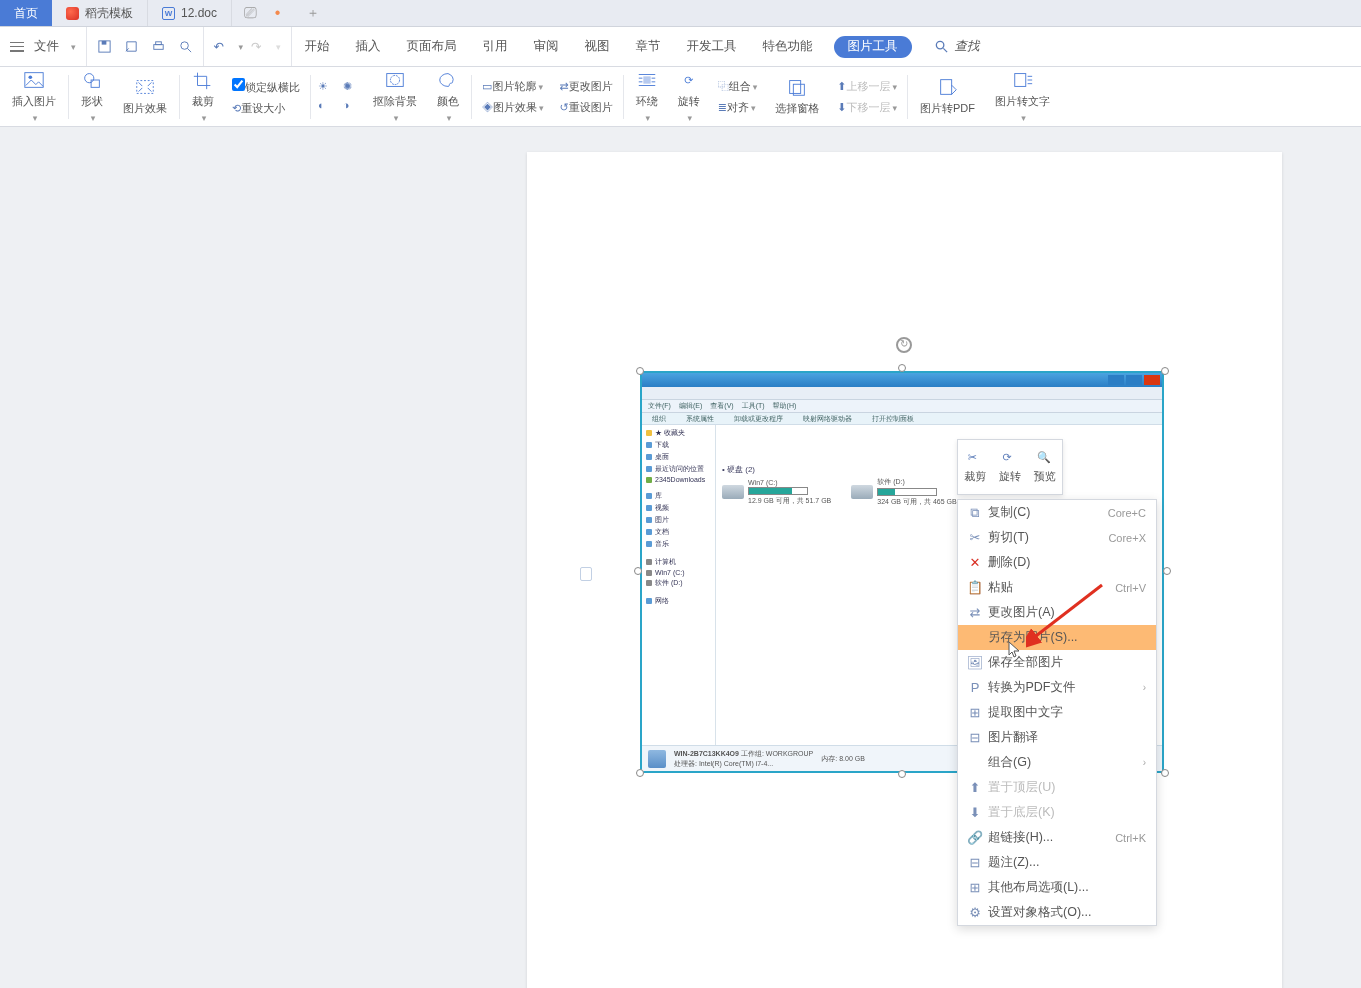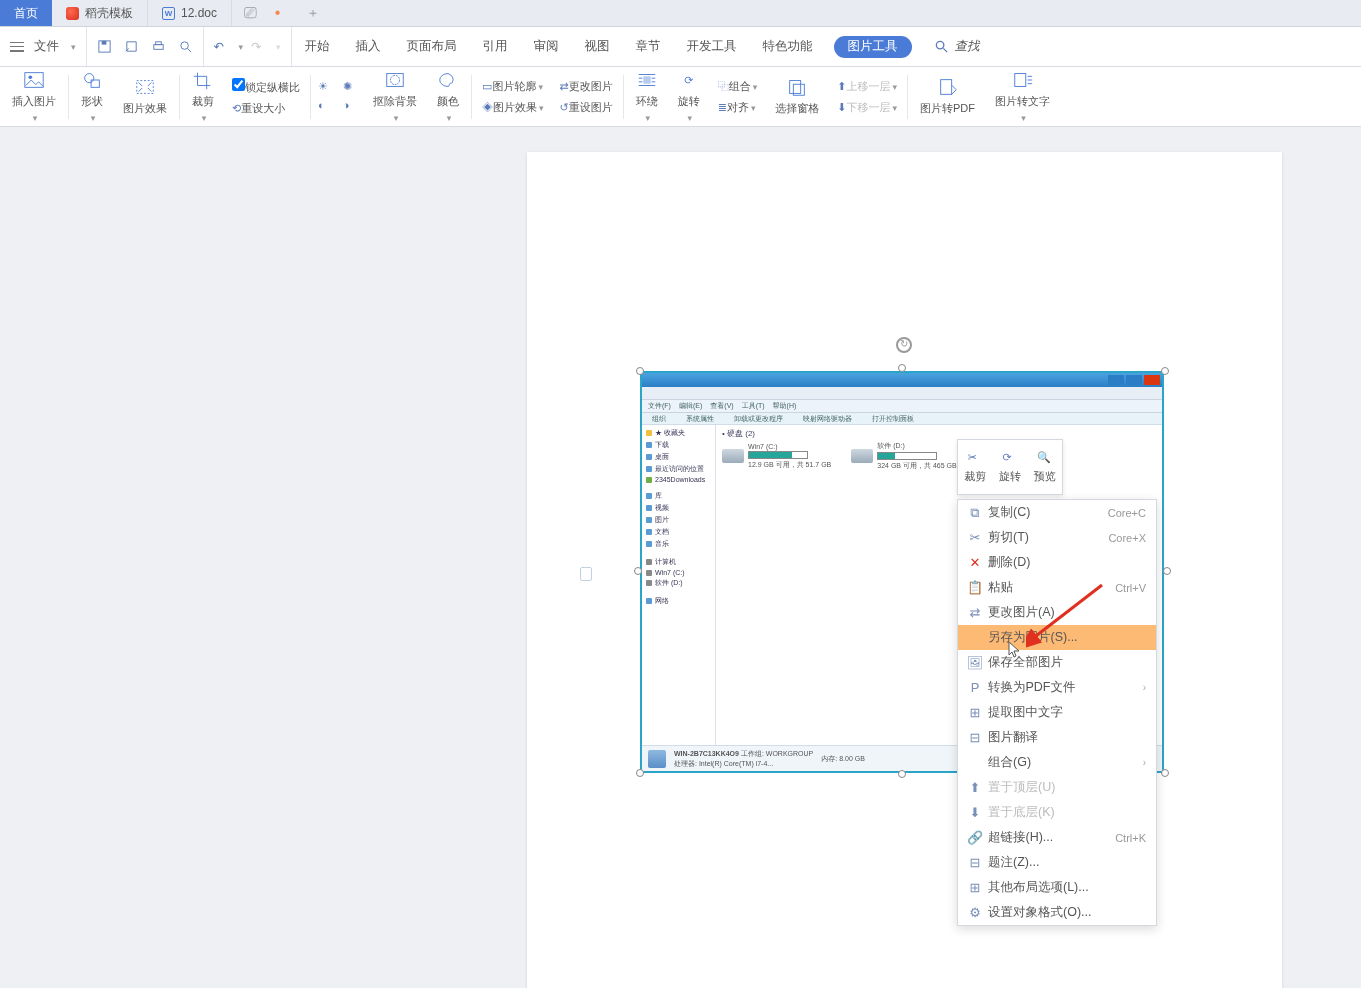--- a/index.html
+++ b/index.html
@@ -55,21 +55,21 @@
 .embed-menu { height: 13px; background: #edf3fa; border-bottom: 1px solid #c9d4e0; font-size: 7px; color: #466; padding-left: 6px; display:flex; align-items:center; gap:8px; }
 .embed-toolbar { height: 12px; background: #e8f3f9; border-bottom: 1px solid #d0dde8; font-size: 7px; color: #466; display: flex; align-items:center; gap: 20px; padding-left: 10px; }
 .embed-body { display: flex; height: calc(100% - 52px - 26px); }
 .embed-side { width: 74px; background: #fff; border-right: 1px solid #d8e2ea; font-size: 7px; color: #335; padding: 2px; }
 .side-group { margin-bottom: 6px; }
 .side-item { padding: 1px 2px; display:flex; align-items:center; gap:3px; }
 .side-item .dot { width:6px; height:6px; background: #f0c040; border-radius:1px; }
 .side-item .dot.b { background: #5a9bd5; }
 .side-item .dot.g { background: #70ad47; }
 .side-item .dot.d { background: #888; }
-.embed-main { flex: 1; padding: 3px 6px; }
+.embed-main { flex: 1; padding: 3px 6px; margin-top: 36px; }
 .lbl-disks { font-size: 8px; color:#446; margin-bottom:2px; }
 .disks { display: flex; gap: 20px; }
 .disk { display:flex; gap:4px; align-items:center; }
 .disk-icon { width: 22px; height: 14px; background: linear-gradient(#cfd8e0,#9aabb9); border-radius: 2px; }
 .disk-info { font-size: 7px; color:#555; }
 .disk-bar { width: 60px; height: 8px; border:1px solid #888; background:#fff; position:relative; margin: 1px 0; }
 .disk-fill { height:100%; background:#26a69a; }
 .embed-status { height: 26px; border-top:1px solid #d0dde8; background:#f0f5fa; font-size:7px; color:#555; display:flex; align-items:center; gap:8px; padding: 0 6px; }
 .status-icon { width:18px; height:18px; background: linear-gradient(#8fb8e0,#5a8fc8); border-radius:2px; }
 

